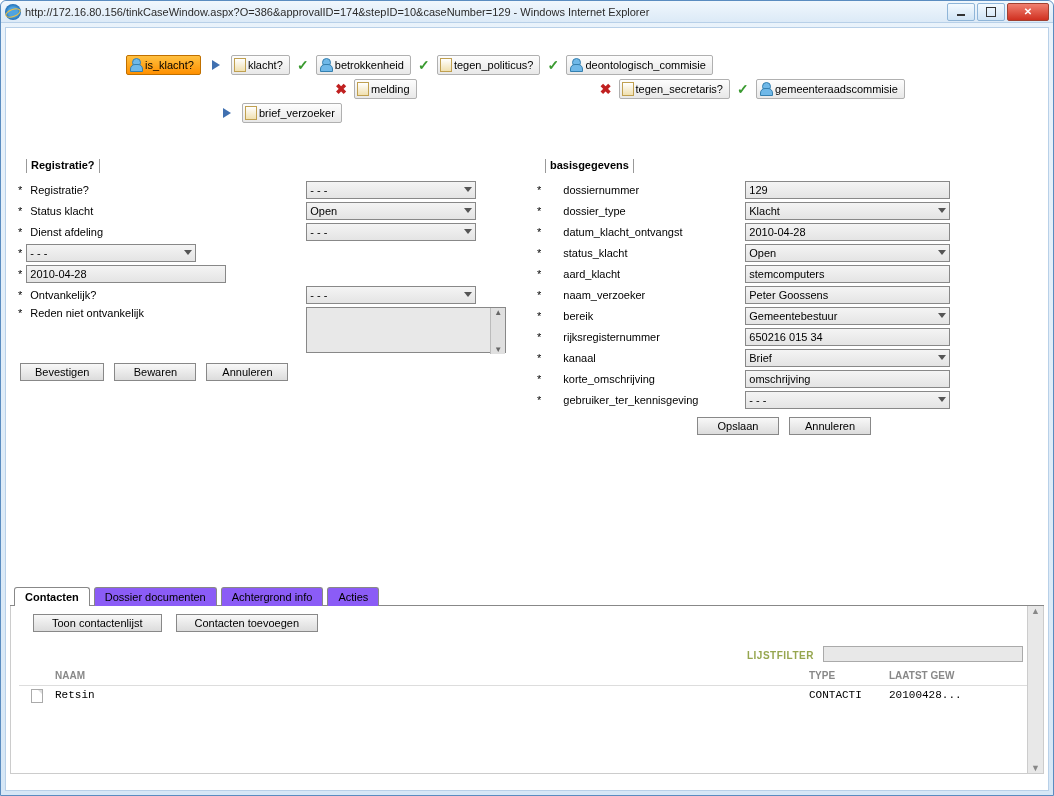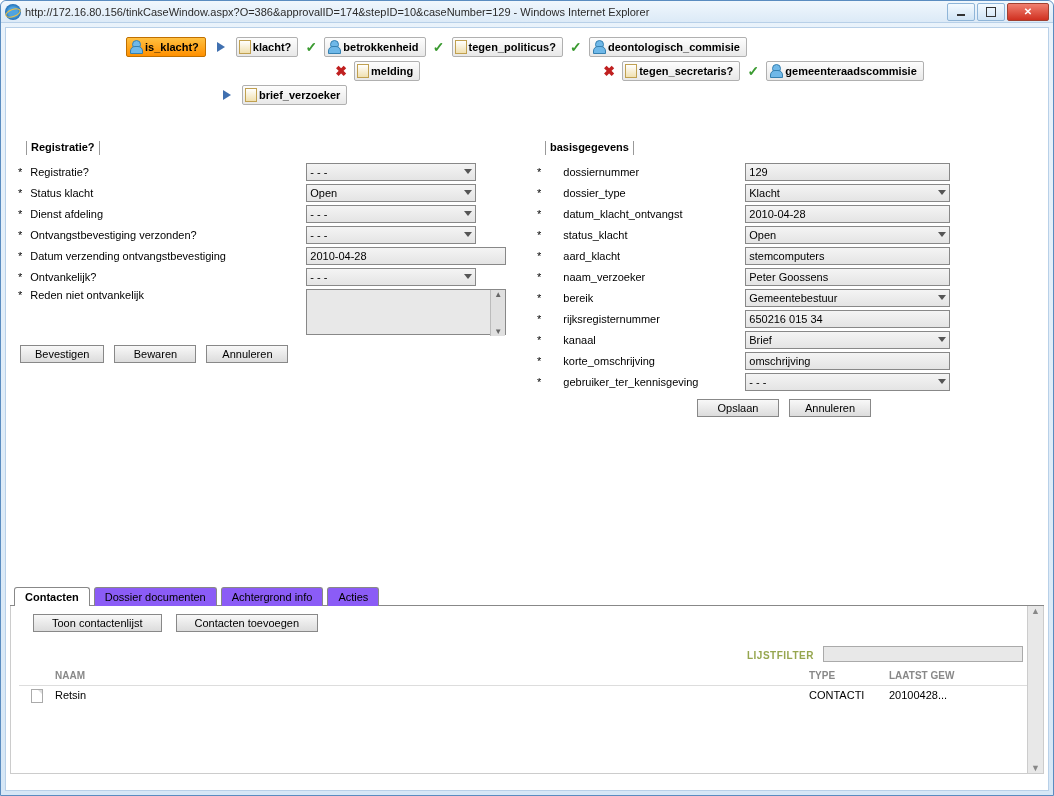--- a/index.html
+++ b/index.html
@@ -59,22 +59,21 @@
 .content-area {
   background:#fff;
   margin:4px;
   border:1px solid #b8d0e8;
   height:calc(100% - 30px);
   position:relative;
   overflow:hidden;
 }
 
 .workflow {
-  padding:9px 100px 30px 120px;
-  font-weight:bold;
+  padding:27px 100px 30px 120px;
 }
 .wf-row { display:flex; align-items:center; gap:6px; margin-bottom:4px; flex-wrap:nowrap; }
 .wf-node {
   display:flex;align-items:center;
   border:1px solid #b0b0b0;
   background:linear-gradient(#fdfdfd,#e8e8e8);
   padding:2px 6px 2px 2px;
   border-radius:2px;
   font-size:11px;
   white-space:nowrap;
@@ -185,21 +184,21 @@
 .tab-btn {
   border:1px solid #888;background:linear-gradient(#f8f8f8,#dcdcdc);padding:2px 18px;font-size:11px;
 }
 .filter-row { text-align:right; padding-right:12px; margin-bottom:4px;}
 .filter-label { color:#96a64f;font-weight:bold;letter-spacing:0.5px;margin-right:6px;font-size:10px;}
 .filter-input { width:200px;height:16px;border:1px solid #aaa;background:#e8e8e8;}
 .grid-header { display:flex;background:#fff;color:#888;font-weight:bold;font-size:10px;border-bottom:1px solid #ddd;padding:4px 0;}
 .grid-header .col-name{width:790px;padding-left:36px;}
 .grid-header .col-type{width:80px;}
 .grid-header .col-date{width:100px;}
-.grid-row { display:flex;padding:3px 0;font-size:11px;}
+.grid-row { display:flex;padding:3px 0;font-size:11px;font-family:Liberation Mono, monospace;}
 .grid-row .col-icon{width:36px;text-align:center;}
 .grid-row .col-name{width:754px;}
 .grid-row .col-type{width:80px;}
 .grid-row .col-date{width:100px;}
 .doc-icon{width:12px;height:14px;border:1px solid #aaa;background:#fff;display:inline-block;position:relative;}
 .doc-icon::after{content:"";position:absolute;top:0;right:0;border-left:4px solid transparent;border-top:4px solid #ddd;}
 .vscroll{position:absolute;right:0;top:0;bottom:0;width:16px;background:#e8e8e8;border-left:1px solid #ccc;}
 .vscroll::before{content:"▲";position:absolute;top:0;left:3px;font-size:9px;color:#888;}
 .vscroll::after{content:"▼";position:absolute;bottom:0;left:3px;font-size:9px;color:#888;}
 .sub-label { margin-left:2px; }
@@ -289,26 +288,24 @@
             <span class="field-label">Status klacht</span>
             <span class="field-input"><span class="ddl-wrap"><input class="ddl" value="Open" style=""></span></span>
           </div>
         <div class="field-row">
             <span class="req">*</span>
             <span class="field-label">Dienst afdeling</span>
             <span class="field-input"><span class="ddl-wrap"><input class="ddl" value="- - -" style=""></span></span>
           </div>
         <div class="field-row">
             <span class="req">*</span>
-            <span class="field-label">Ontvangstbevestiging verzonden?</span>
             <span class="field-input"><span class="ddl-wrap"><input class="ddl" value="- - -" style=""></span></span>
           </div>
         <div class="field-row">
             <span class="req">*</span>
-            <span class="field-label">Datum verzending ontvangstbevestiging</span>
             <span class="field-input"><input class="txt" style="width: 200px;" value="2010-04-28"></span>
           </div>
         <div class="field-row">
             <span class="req">*</span>
             <span class="field-label">Ontvankelijk?</span>
             <span class="field-input"><span class="ddl-wrap"><input class="ddl" value="- - -" style=""></span></span>
           </div>
         <div class="field-row" style="align-items:flex-start;">
             <span class="req">*</span>
             <span class="field-label">Reden niet ontvankelijk</span>

